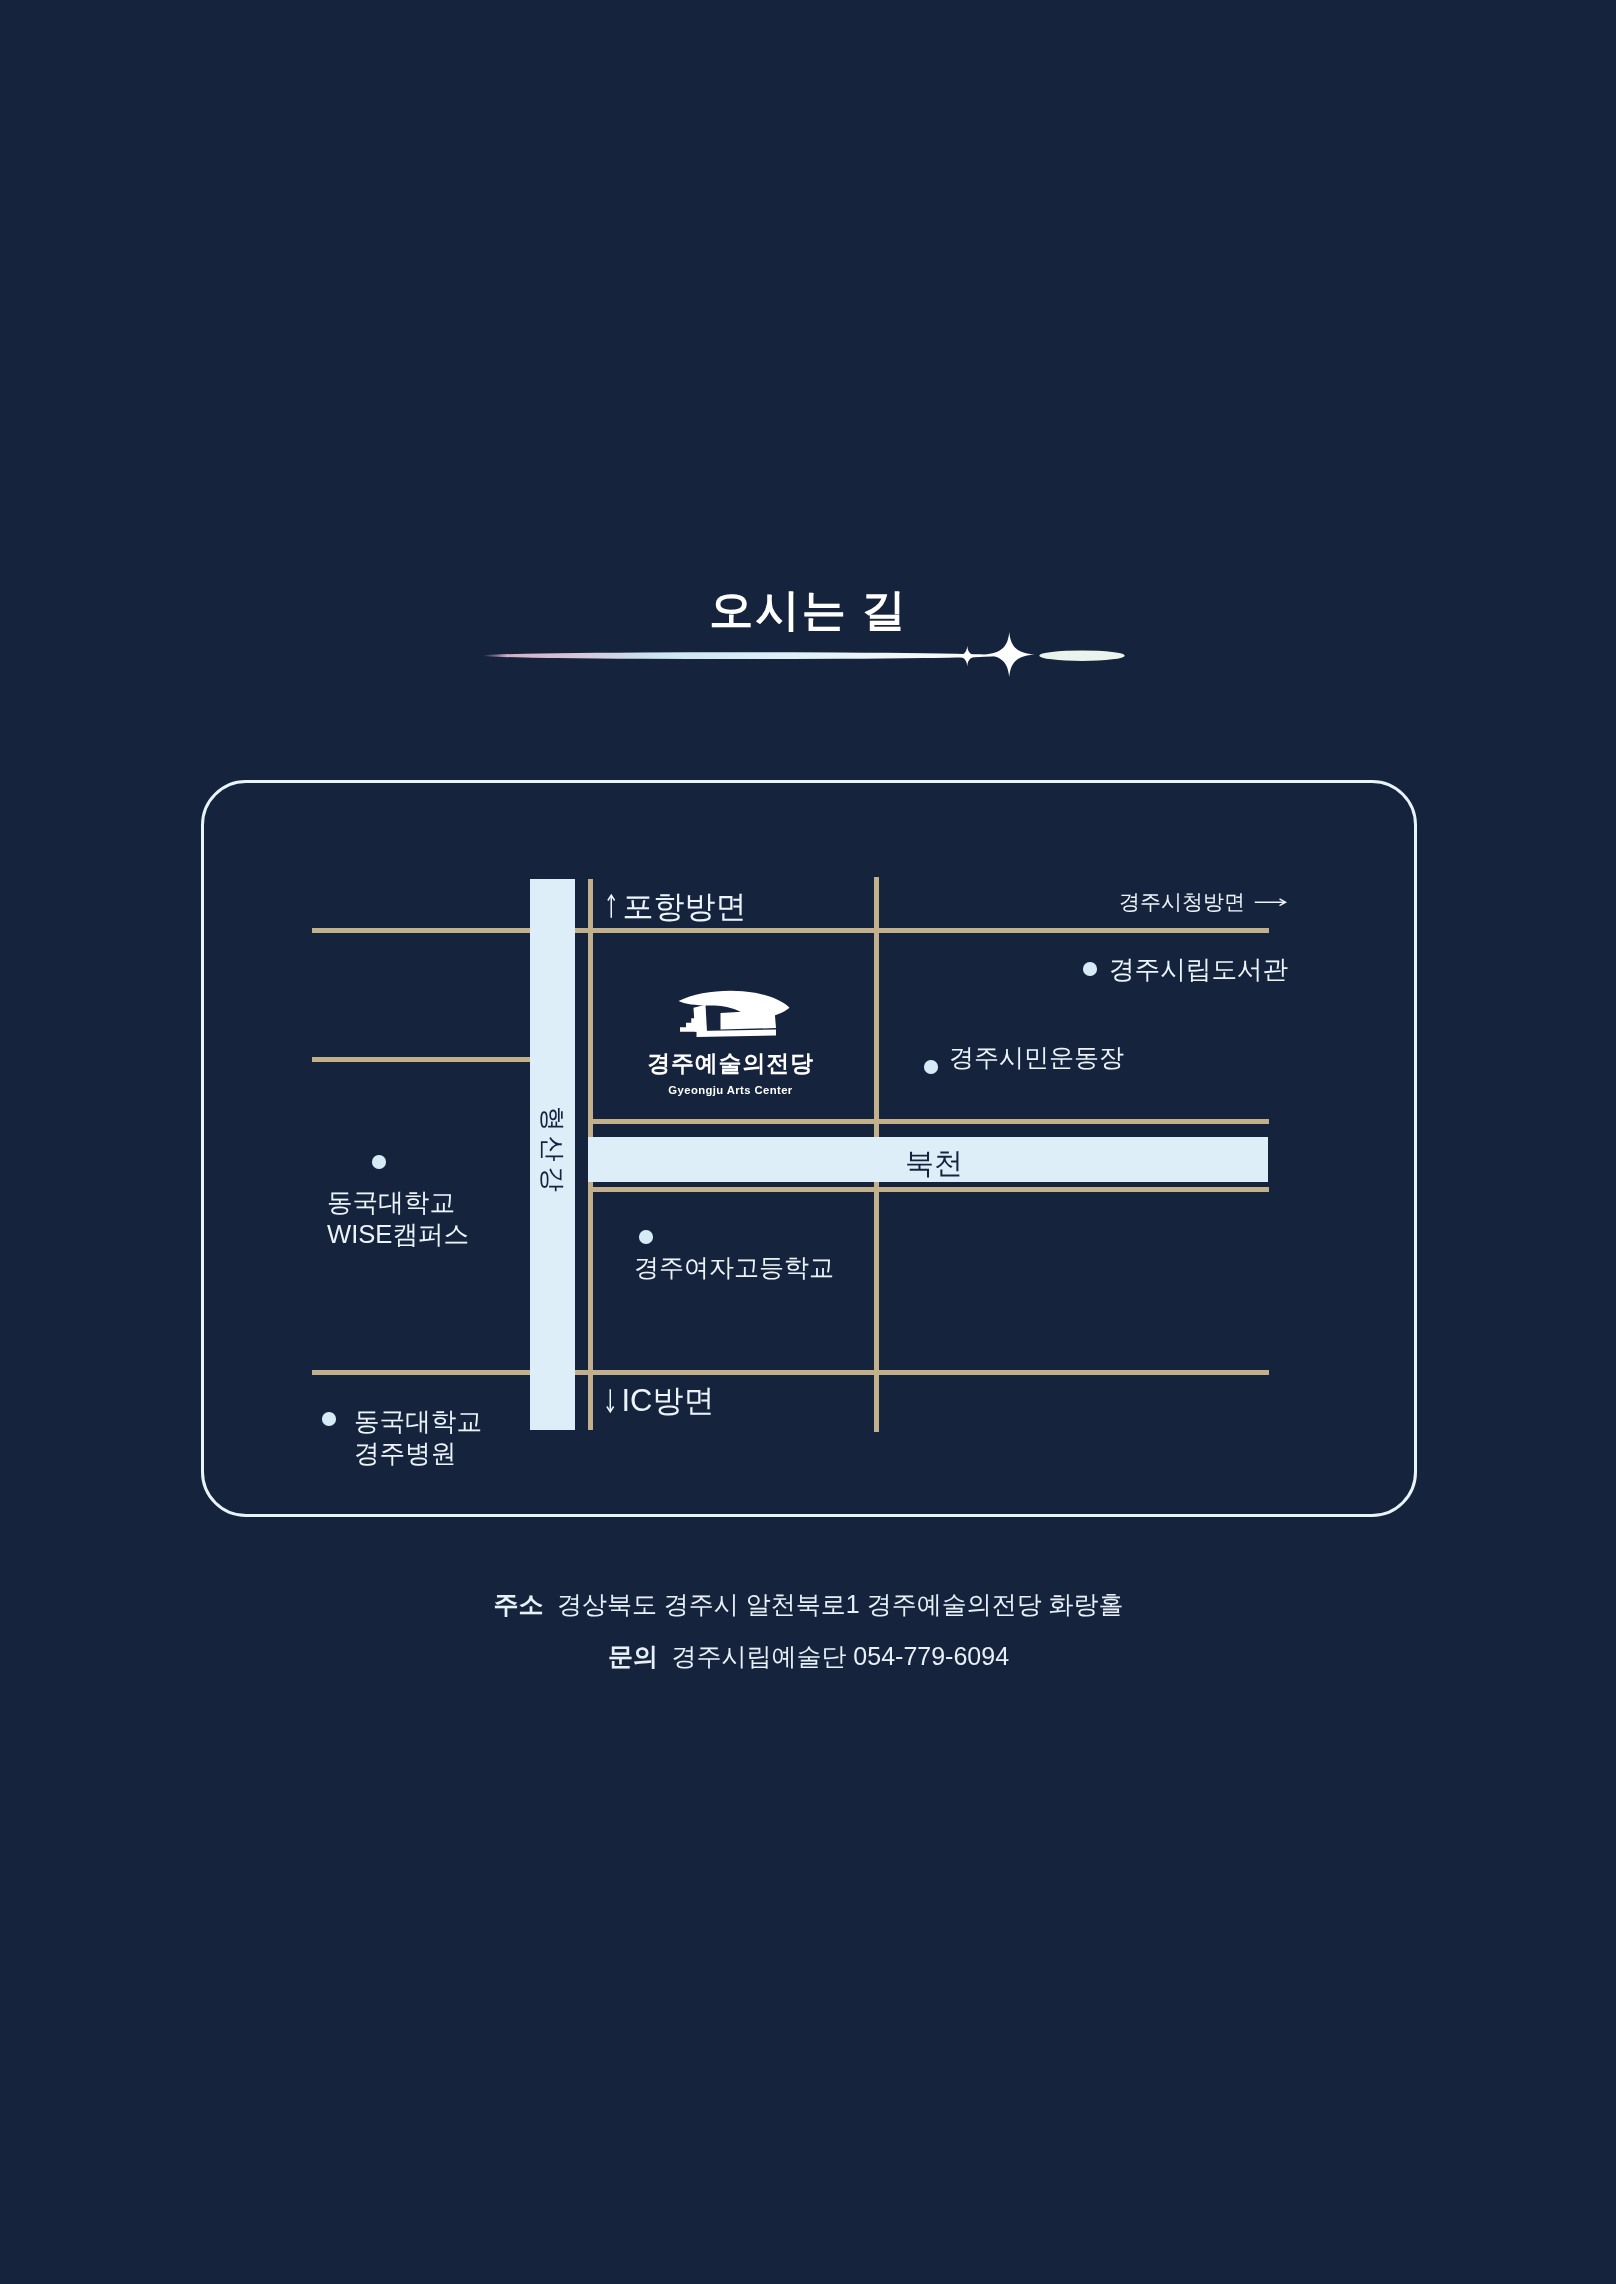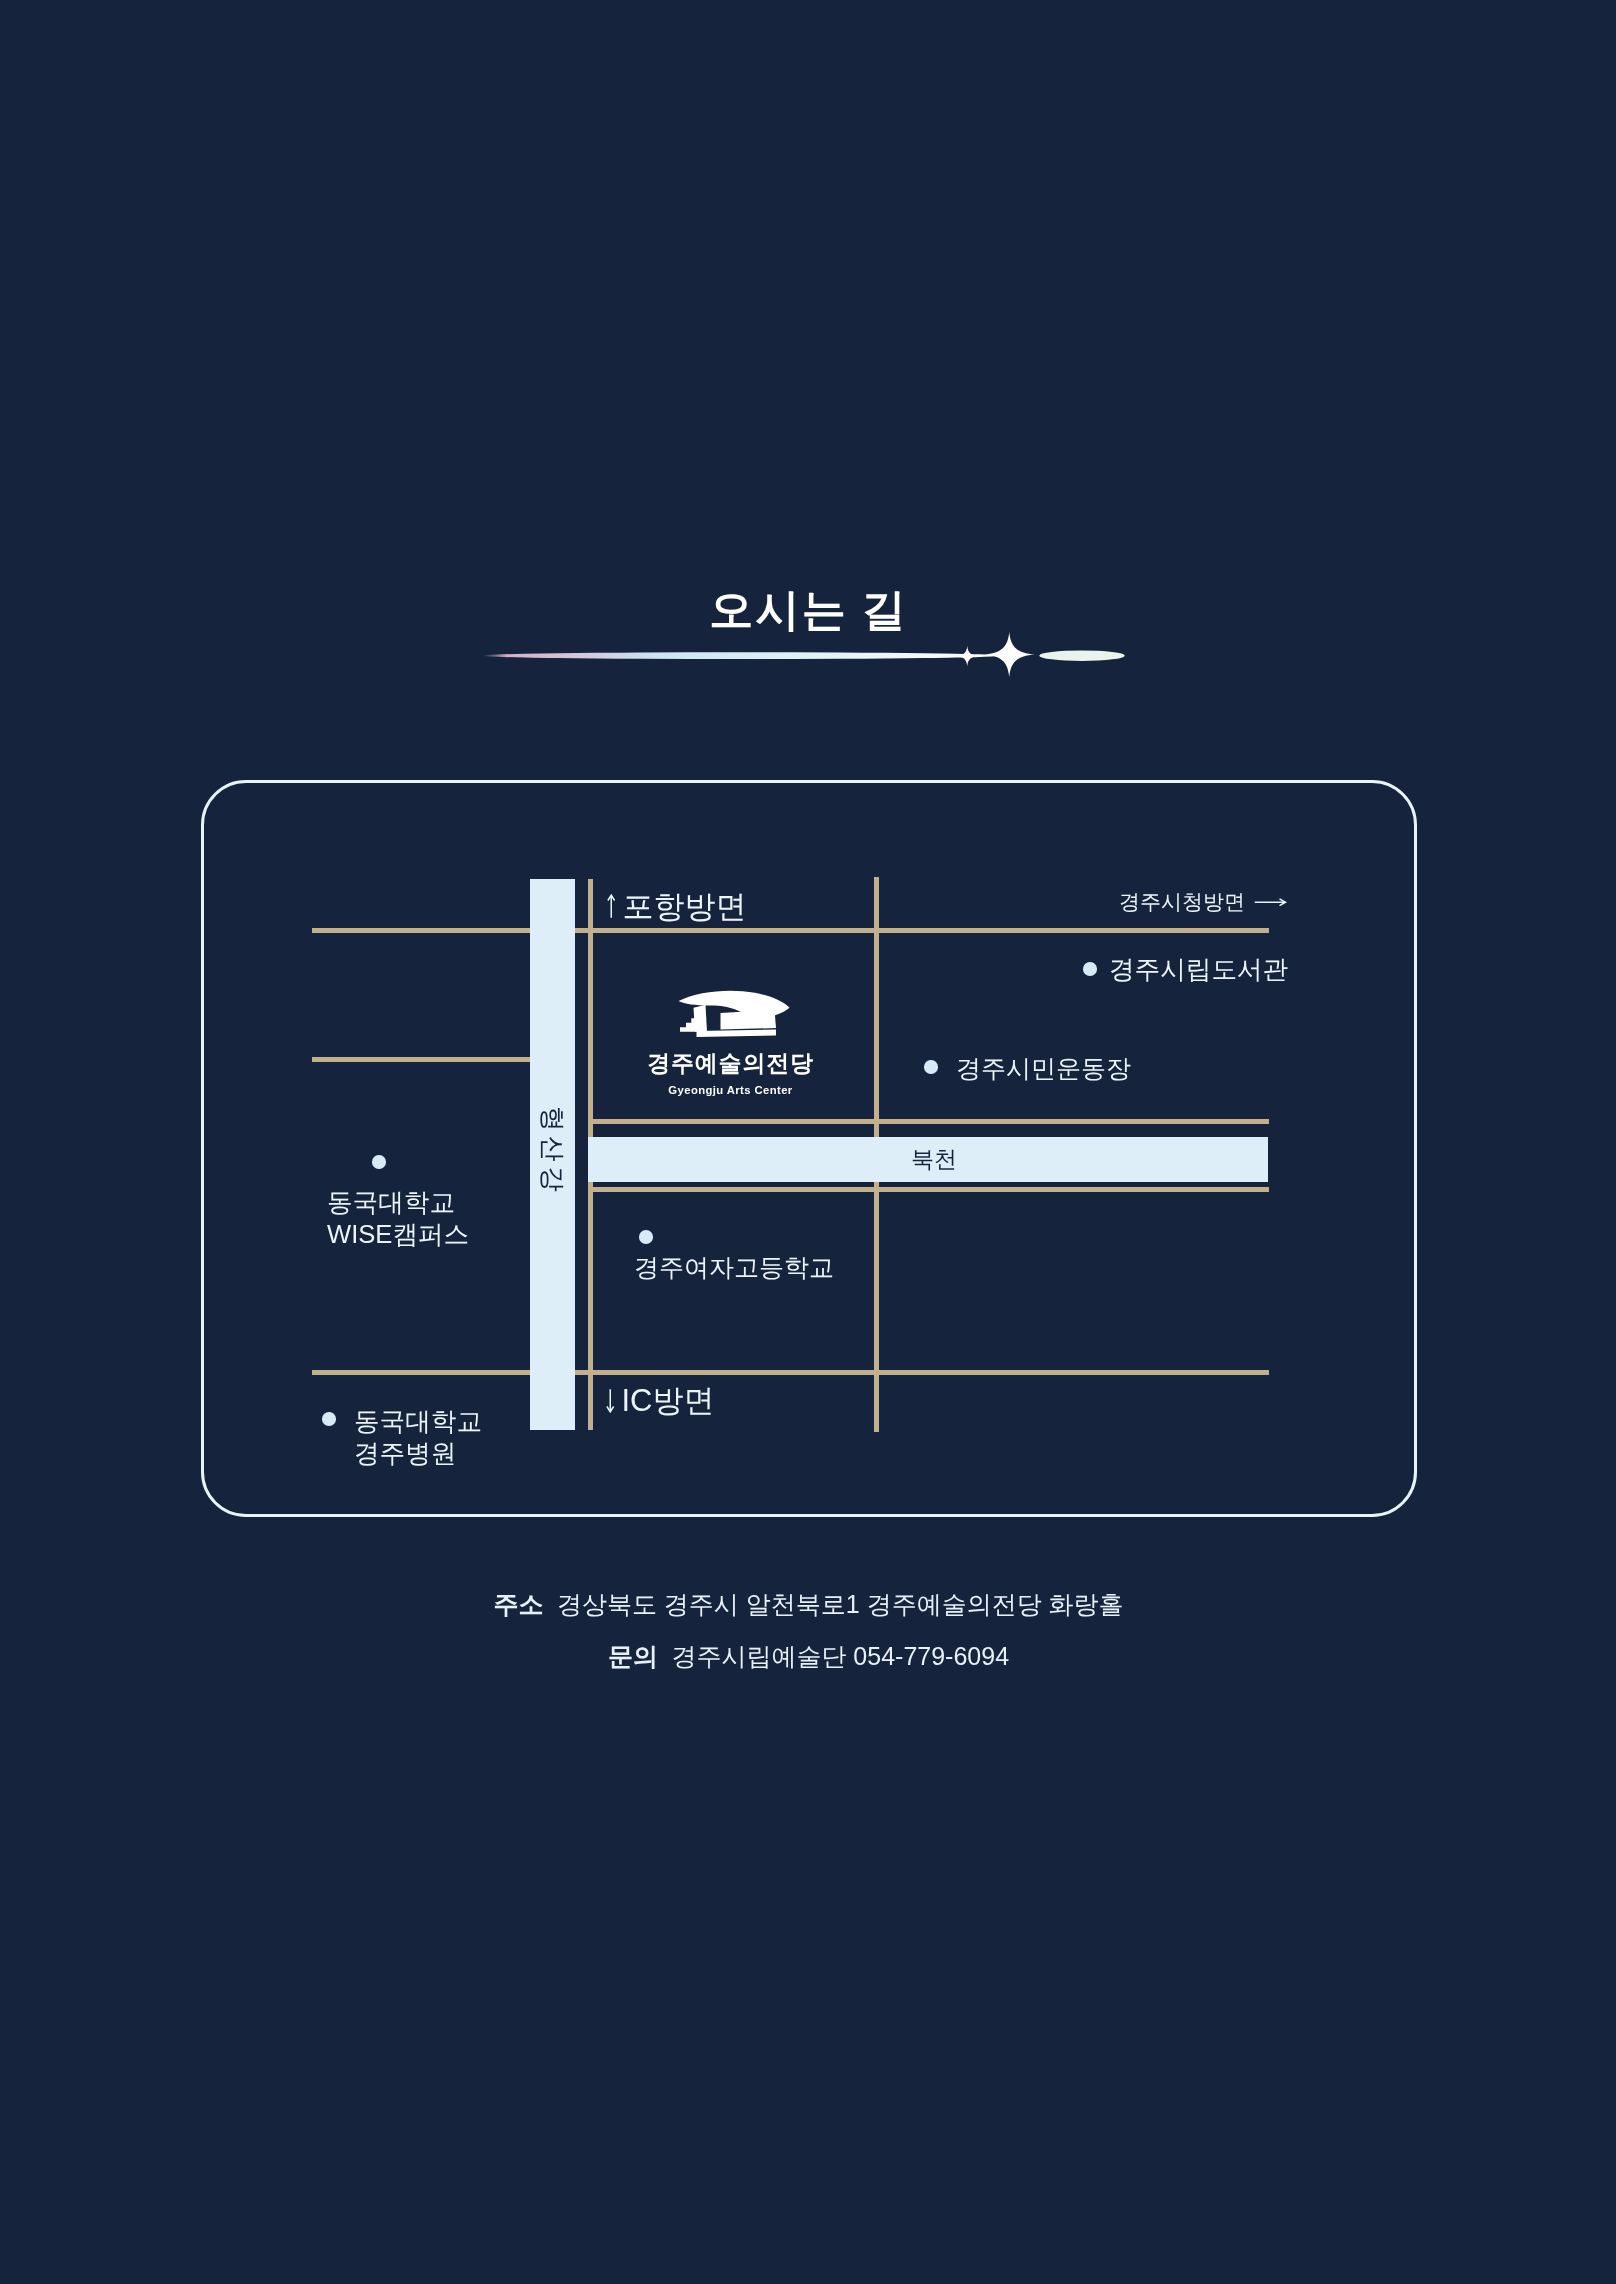--- a/index.html
+++ b/index.html
@@ -35,21 +35,21 @@
   }
   .river-v-label{
     position:absolute;left:326px;top:314px;width:45px;height:109px;
     display:flex;align-items:center;justify-content:center;
     writing-mode:vertical-rl;text-orientation:sideways;
     font-size:25.6px;color:#15233d;letter-spacing:4.5px;
   }
   .river-h-label{
     position:absolute;left:685px;top:361px;width:90px;text-align:center;
     font-family:"Liberation Serif", serif;
-    font-size:23px;color:#15233d;
+    font-size:29px;color:#15233d;
   }
   .two-line{line-height:32px;}
 
   
   .logo-group{position:absolute;left:421px;top:202px;width:211px;text-align:center;}
   .logo-ko{font-size:23px;font-weight:bold;color:#ffffff;letter-spacing:0.8px;margin-top:7px;}
   .logo-en{font-size:11.3px;font-weight:bold;color:#ffffff;letter-spacing:0.4px;margin-top:4.5px;}
 
   
   .addr-line{
@@ -130,21 +130,21 @@
       <path d="M34,61 L140,59 L140,67 L34,69 Z" fill="#ffffff"></path>
     </svg>
     <div class="logo-ko">경주예술의전당</div>
     <div class="logo-en">Gyeongju Arts Center</div>
   </div>
 
   <div class="dot" style="left:879px;top:179px;"></div>
   <div class="map-label" style="left:905px;top:174px;font-size:25.6px;">경주시립도서관</div>
 
   <div class="dot" style="left:720px;top:277px;"></div>
-  <div class="map-label" style="left:745px;top:273px;margin-left:7px;">경주시민운동장</div>
+  <div class="map-label" style="left:745px;top:262px;">경주시민운동장</div>
 
   <div class="dot" style="left:168px;top:372px;"></div>
   <div class="map-label two-line" style="left:123px;top:403px;font-size:25.6px;">
     <div>동국대학교</div>
     <div>WISE캠퍼스</div>
   </div>
 
   <div class="dot" style="left:435px;top:447px;"></div>
   <div class="map-label" style="left:430px;top:472px;">경주여자고등학교</div>
 

